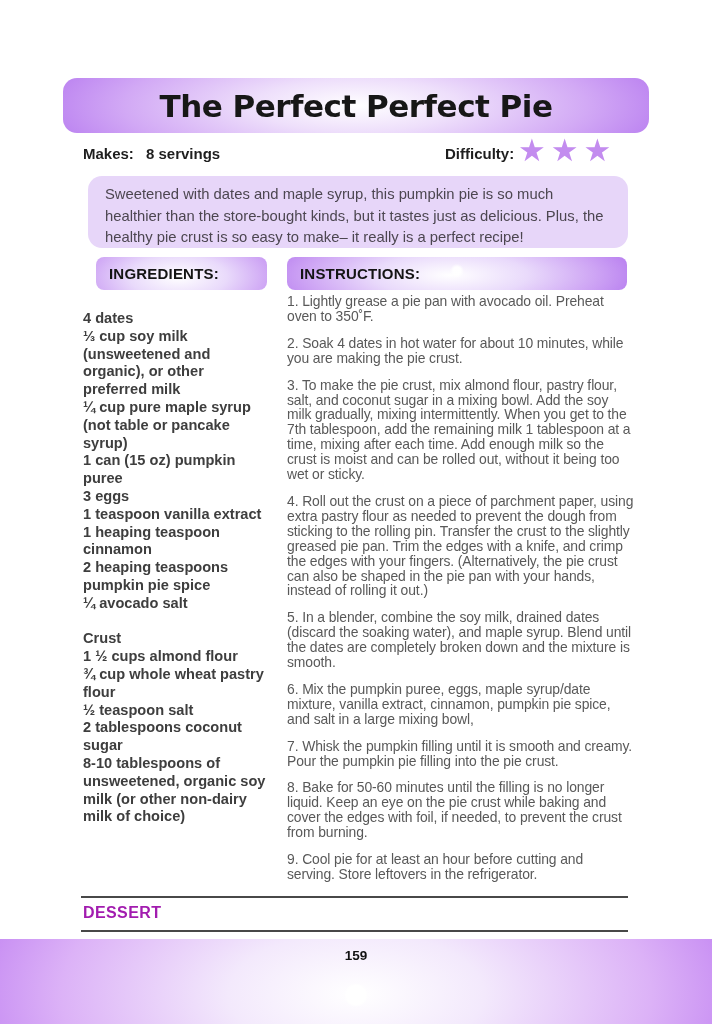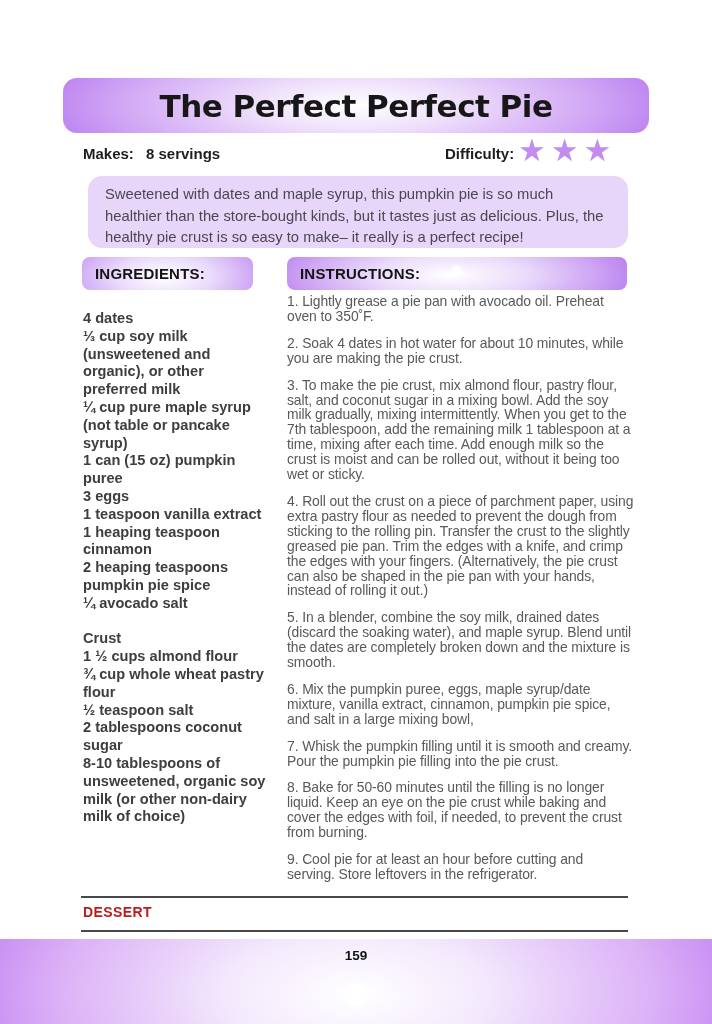--- a/index.html
+++ b/index.html
@@ -37,21 +37,21 @@
   }
   .desc-box p{margin:0;font-size:14.8px;line-height:21.6px;color:#4c4650;}
 
   
   .section-badge{
     position:absolute;top:257px;height:33px;border-radius:8px;
     display:flex;align-items:center;box-sizing:border-box;padding-left:13px;
     font-size:15px;font-weight:bold;color:#141414;letter-spacing:0.2px;
   }
   .badge-ingredients{
-    left:82px;width:171px;
+    left:96px;width:171px;
     background:radial-gradient(ellipse 75% 170% at 48% 60%, #ffffff 0%, #e9dafb 38%, #cda3f4 72%, #b173ee 100%);
   }
   .badge-instructions{
     left:287px;width:340px;
     background:
       radial-gradient(circle 7px at 50% 42%, rgba(255,255,255,0.95) 0 55%, rgba(255,255,255,0) 100%),
       radial-gradient(ellipse 60% 170% at 48% 55%, #ffffff 0%, #e9dafb 38%, #cda3f4 72%, #b173ee 100%);
   }
 
   
@@ -68,21 +68,21 @@
     font-size:13.9px;color:#595959;line-height:14.9px;letter-spacing:-0.1px;
   }
   .instructions-col p{margin:0 0 12px 0;}
 
   
   .divider{position:absolute;left:81px;width:547px;height:2px;background:#484848;}
   .divider-top{top:896px;}
   .divider-bottom{top:930px;}
   .category-label{
     position:absolute;left:83px;top:904px;
-    font-size:14px;font-weight:bold;color:#b91c1c;letter-spacing:0.4px;
+    font-size:16px;font-weight:bold;color:#a21caf;letter-spacing:0.4px;
   }
 
   
   .footer-band{
     position:absolute;left:0;top:939px;width:712px;height:85px;
     background:
       radial-gradient(circle 12px at 50% 66%, #ffffff 0 80%, rgba(255,255,255,0) 100%),
       radial-gradient(ellipse 56% 230% at 50% 65%, #ffffff 0%, #f3e9fc 32%, #dcb2f7 74%, #c386f2 100%);
   }
   .page-number{

